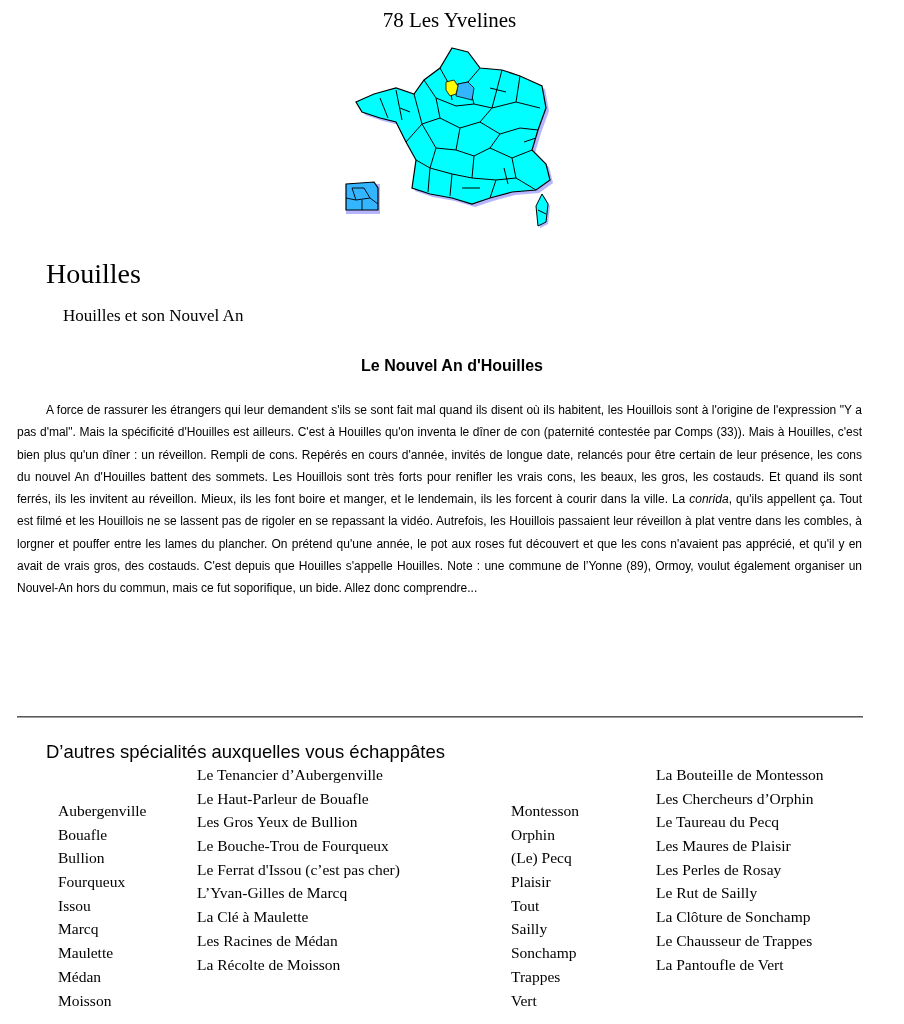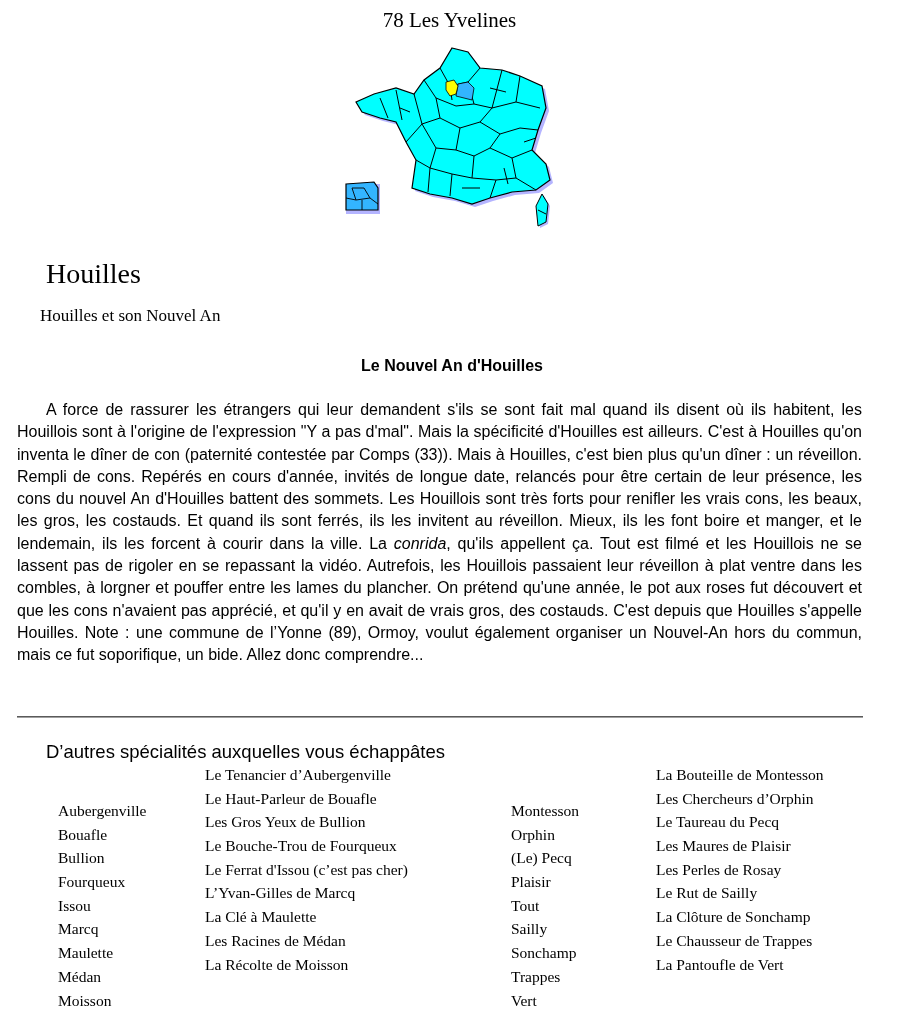--- a/index.html
+++ b/index.html
@@ -4,36 +4,36 @@
 <style>
   html, body { margin: 0; padding: 0; background: #ffffff; }
   body { width: 904px; height: 1024px; position: relative; overflow: hidden; color: #000; }
   .serif { font-family: "Liberation Serif", "DejaVu Serif", serif; }
   .sans { font-family: "Liberation Sans", "DejaVu Sans", sans-serif; }
 
   #page-title { position: absolute; top: 8px; left: 16px; width: 867px; text-align: center; font-size: 21px; }
   #map { position: absolute; left: 340px; top: 38px; width: 230px; height: 196px; }
 
   #commune-title { position: absolute; left: 46px; top: 258px; font-size: 28px; }
-  #subtitle { position: absolute; left: 40px; top: 306px; font-size: 17px; }
+  #subtitle { position: absolute; left: 63px; top: 306px; font-size: 17px; }
 
   #article-heading { position: absolute; top: 357px; left: 0; width: 904px; text-align: center; font-size: 16px; font-weight: bold; }
 
-  #article-body { position: absolute; left: 17px; top: 399px; width: 845px; font-size: 16px; line-height: 22.3px; text-align: justify; text-indent: 29px; margin: 0; }
+  #article-body { position: absolute; left: 17px; top: 399px; width: 845px; font-size: 12px; line-height: 22.3px; text-align: justify; text-indent: 29px; margin: 0; }
 
   #rule { position: absolute; left: 17px; top: 716px; width: 846px; height: 0; border: none; border-top: 1px solid #5a5a5a; border-bottom: 1px solid #a0a0a0; margin: 0; }
 
   #others-heading { position: absolute; left: 46px; top: 741px; font-size: 18.5px; }
 
   .spec-col { position: absolute; top: 766px; }
   .spec-row { height: 23.7px; font-size: 15.5px; white-space: nowrap; position: relative; }
   .spec-town { position: absolute; left: 0; margin-top: 36px; }
   .spec-name { position: absolute; }
   #spec-left { left: 58px; }
-  #spec-left .spec-name { left: 147px; }
+  #spec-left .spec-name { left: 139px; }
   #spec-right { left: 511px; }
   #spec-right .spec-name { left: 145px; }
 </style>
 </head>
 <body>
 
 <div id="page-title" class="serif">78 Les Yvelines</div>
 
 <svg id="map" viewBox="0 0 230 196" xmlns="http://www.w3.org/2000/svg">
   <g fill="#b4b4ff">

